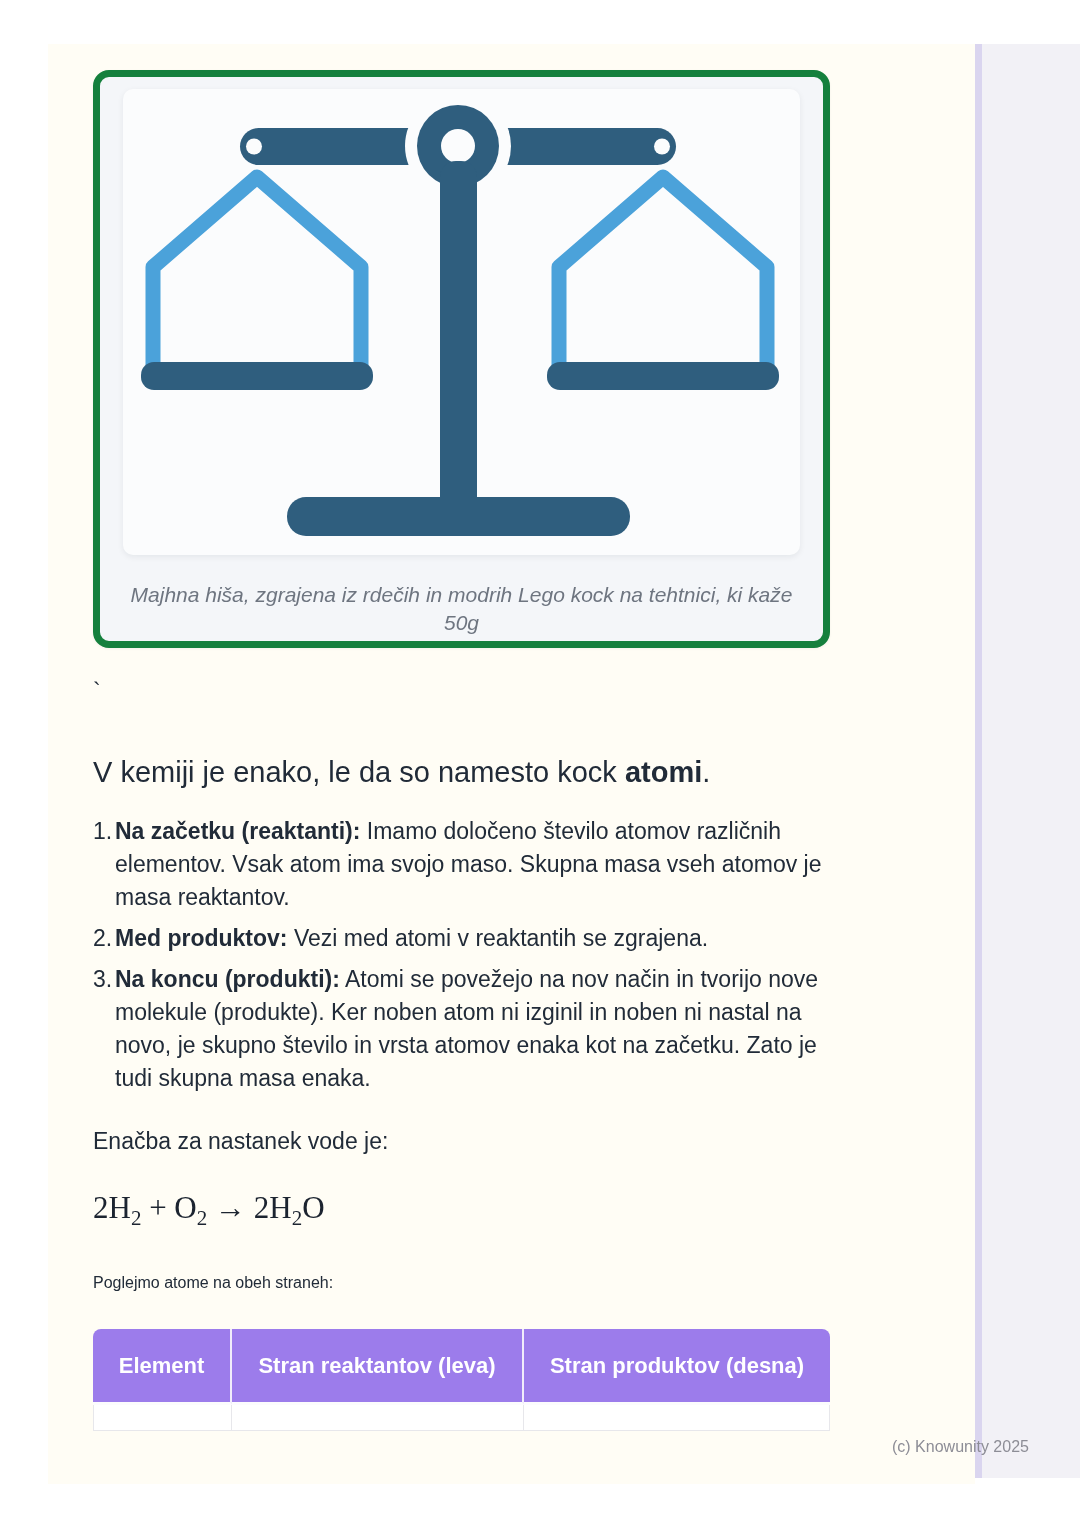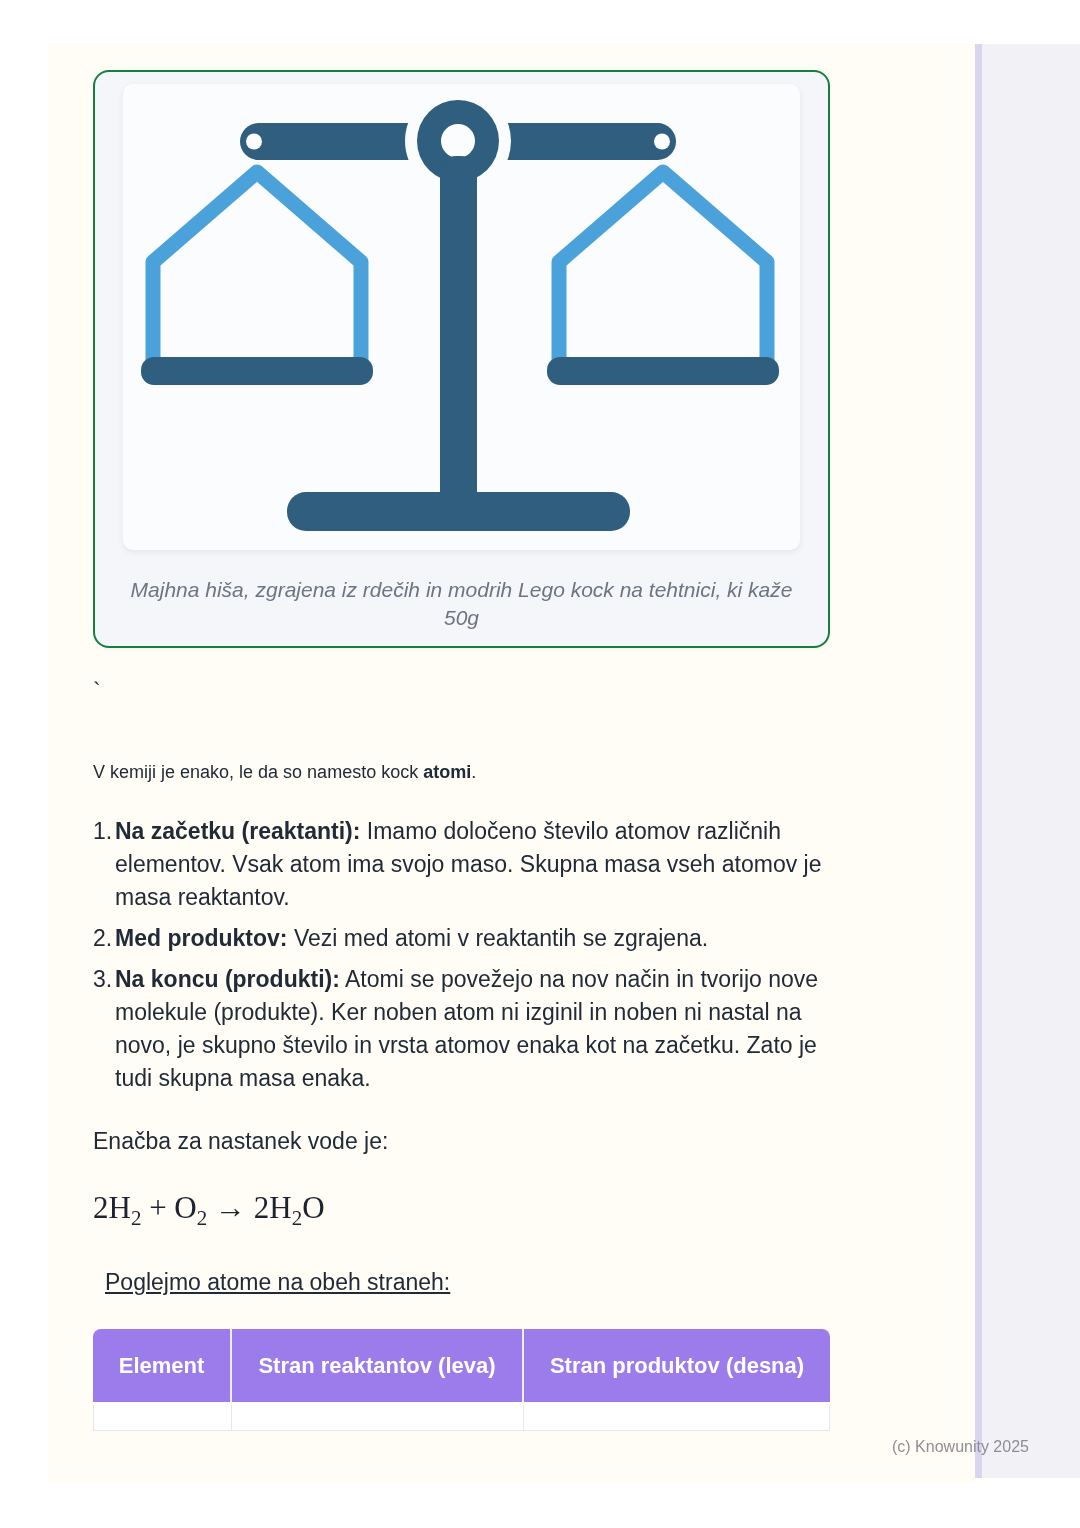--- a/index.html
+++ b/index.html
@@ -32,21 +32,21 @@
     z-index: 6; white-space: nowrap;
   }
   .doc {
     position: absolute; left: 93px; top: 70px; width: 737px;
   }
   
   .figure-card {
     box-sizing: border-box;
     width: 737px; height: 578px;
     background: #F4F6F9;
-    border: 2px solid #15803d;
+    border: 7px solid #15803d;
     border-radius: 16px;
     box-shadow: 0 1px 3px rgba(16,24,40,.05);
     overflow: hidden;
   }
   .figure {
     width: 677px; height: 466px;
     margin: 12px auto 0;
     background: #FBFCFD;
     border-radius: 10px;
     box-shadow: 0 2px 6px rgba(16,24,40,.07);
@@ -54,39 +54,39 @@
   .figure svg { display: block; }
   .caption {
     margin: 26px 18px 0;
     text-align: center;
     font-style: italic;
     font-size: 21px; line-height: 28px;
     color: #6E7580;
   }
   
   .backtick { margin: 28px 0 0; font-size: 23px; line-height: 30px; }
-  .intro    { margin: 50px 0 0; font-size: 18px; line-height: 33px; }
+  .intro    { margin: 50px 0 0; font-size: 29px; line-height: 33px; }
   ol.steps  { margin: 26px 0 0; padding: 0; list-style: none; }
   ol.steps li {
     position: relative; padding-left: 22px;
     font-size: 23px; line-height: 33px;
     margin-bottom: 8px;
   }
   ol.steps .li-num { position: absolute; left: 0; top: 0; }
   .example-heading { margin: 16px 0 0; font-size: 23px; line-height: 33px; font-weight: bold; }
   .eq-intro    { margin: 30px 0 0; font-size: 23px; line-height: 33px; }
   .equation {
     margin: 28px 0 0;
     text-align: left;
     font-family: "Liberation Serif", "DejaVu Serif", serif;
     font-size: 31px; line-height: 44px;
     color: #1C2430;
   }
   .equation sub { font-size: 21px; line-height: 0; }
-  .table-intro { margin: 36px 12px 0; font-size: 23px; line-height: 33px; text-decoration: underline; }
+  .table-intro { margin: 36px 0 0; font-size: 16px; line-height: 33px; }
   
   table.atoms {
     margin-top: 30px;
     width: 737px;
     border-collapse: separate; border-spacing: 0;
     table-layout: fixed;
   }
   table.atoms th {
     background: #9C7CEB;
     color: #ffffff;

